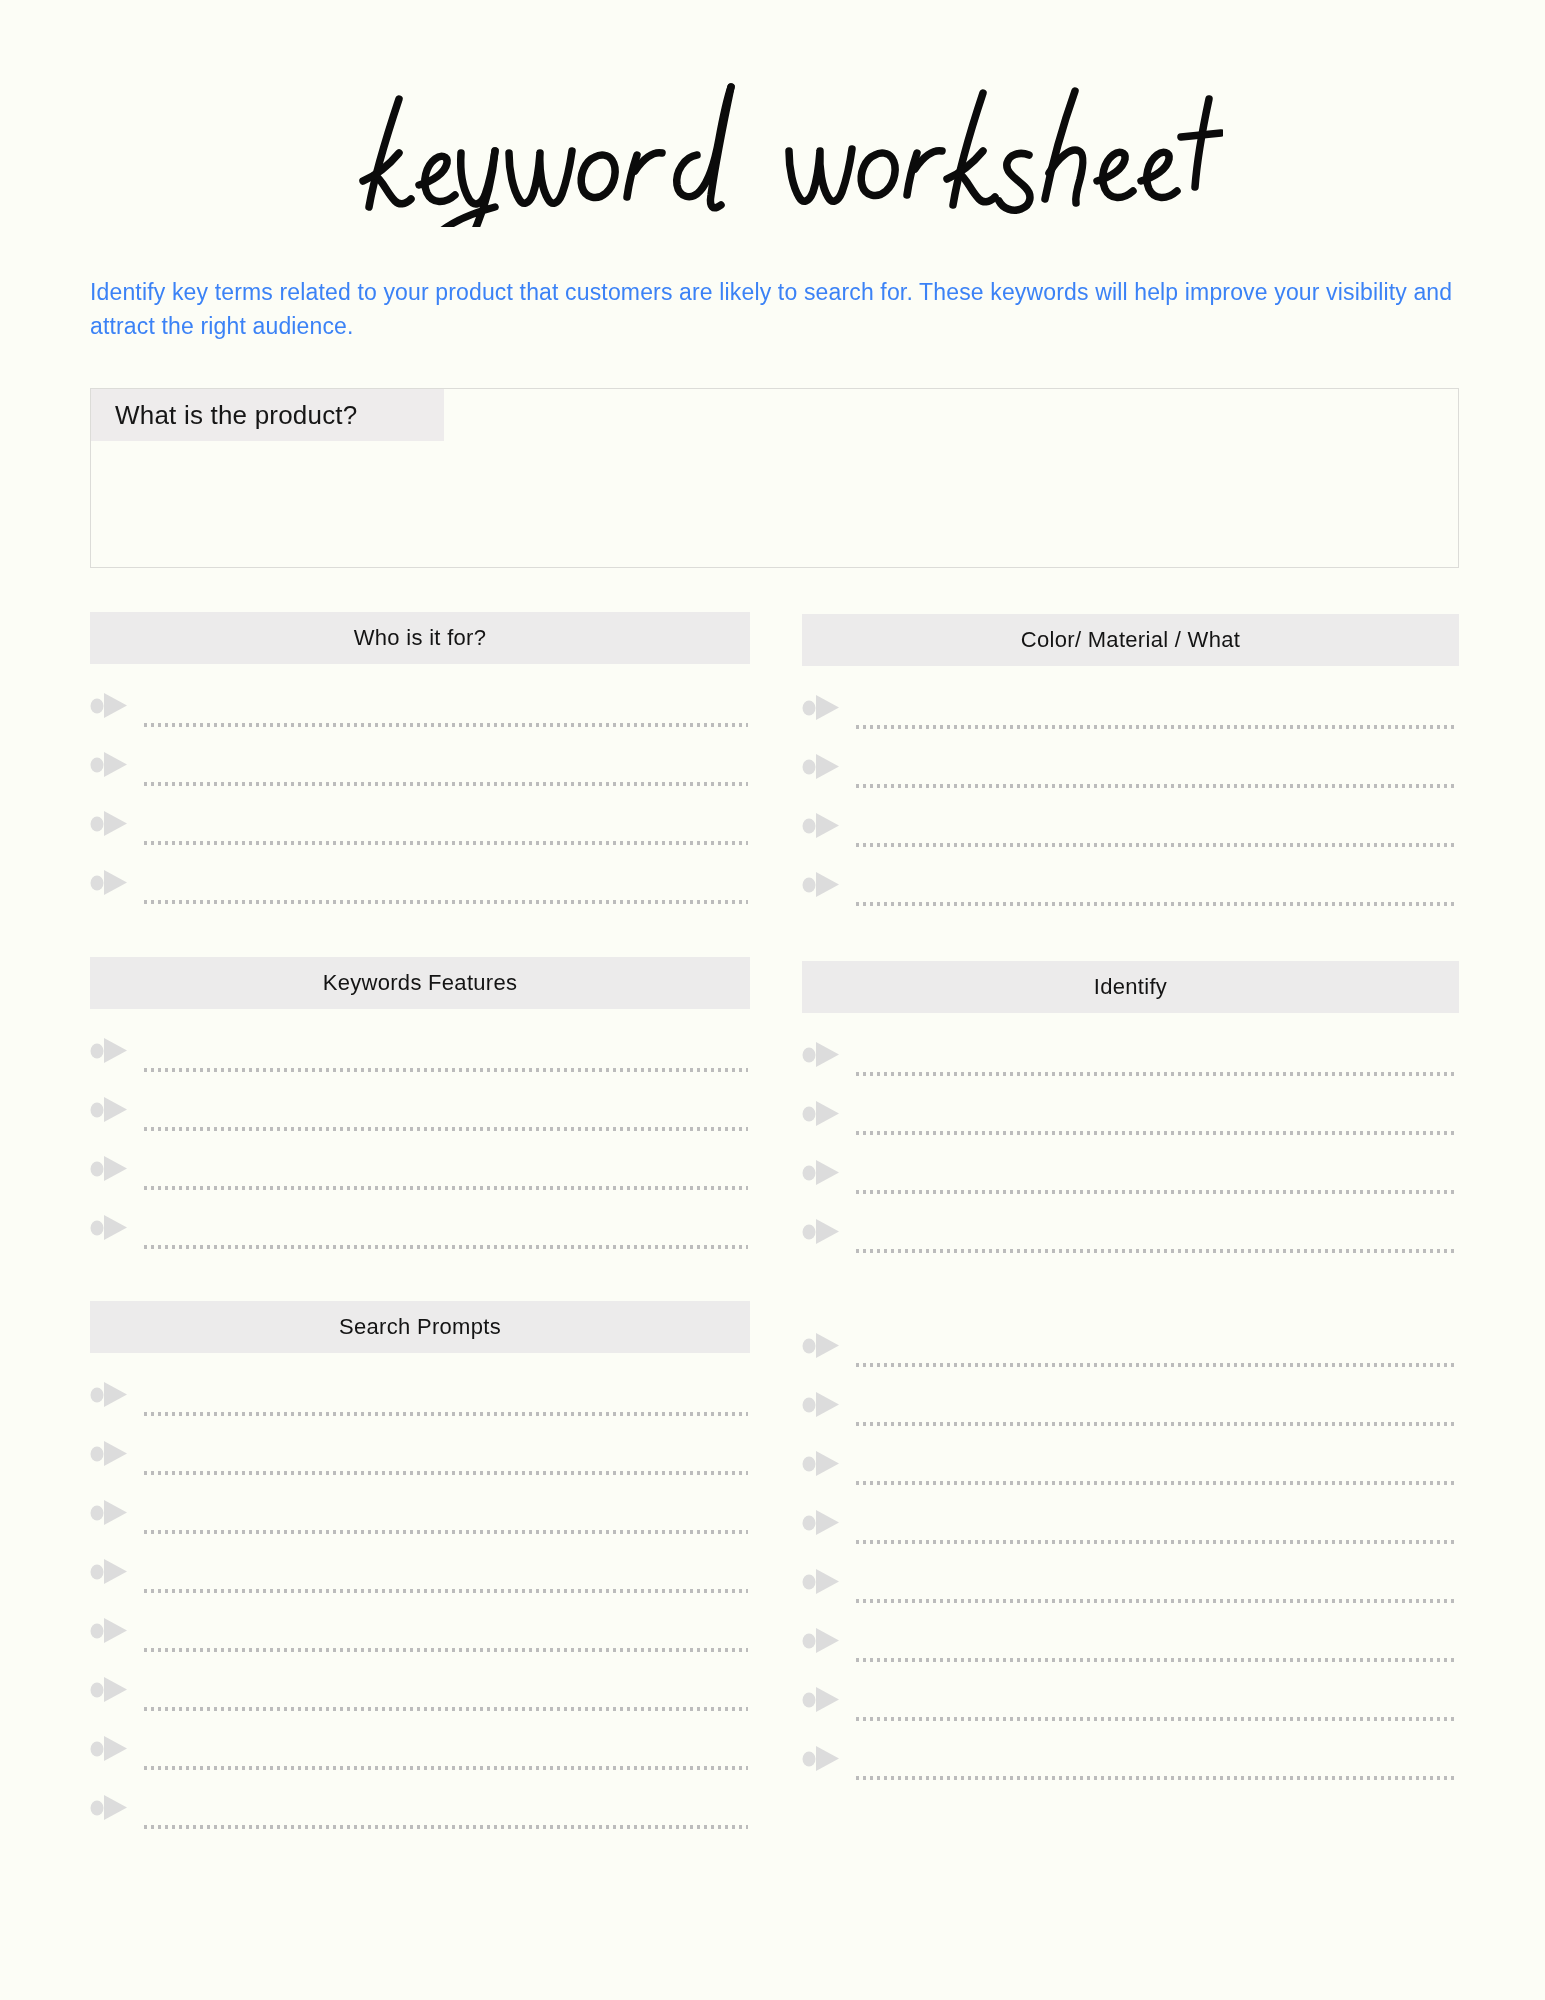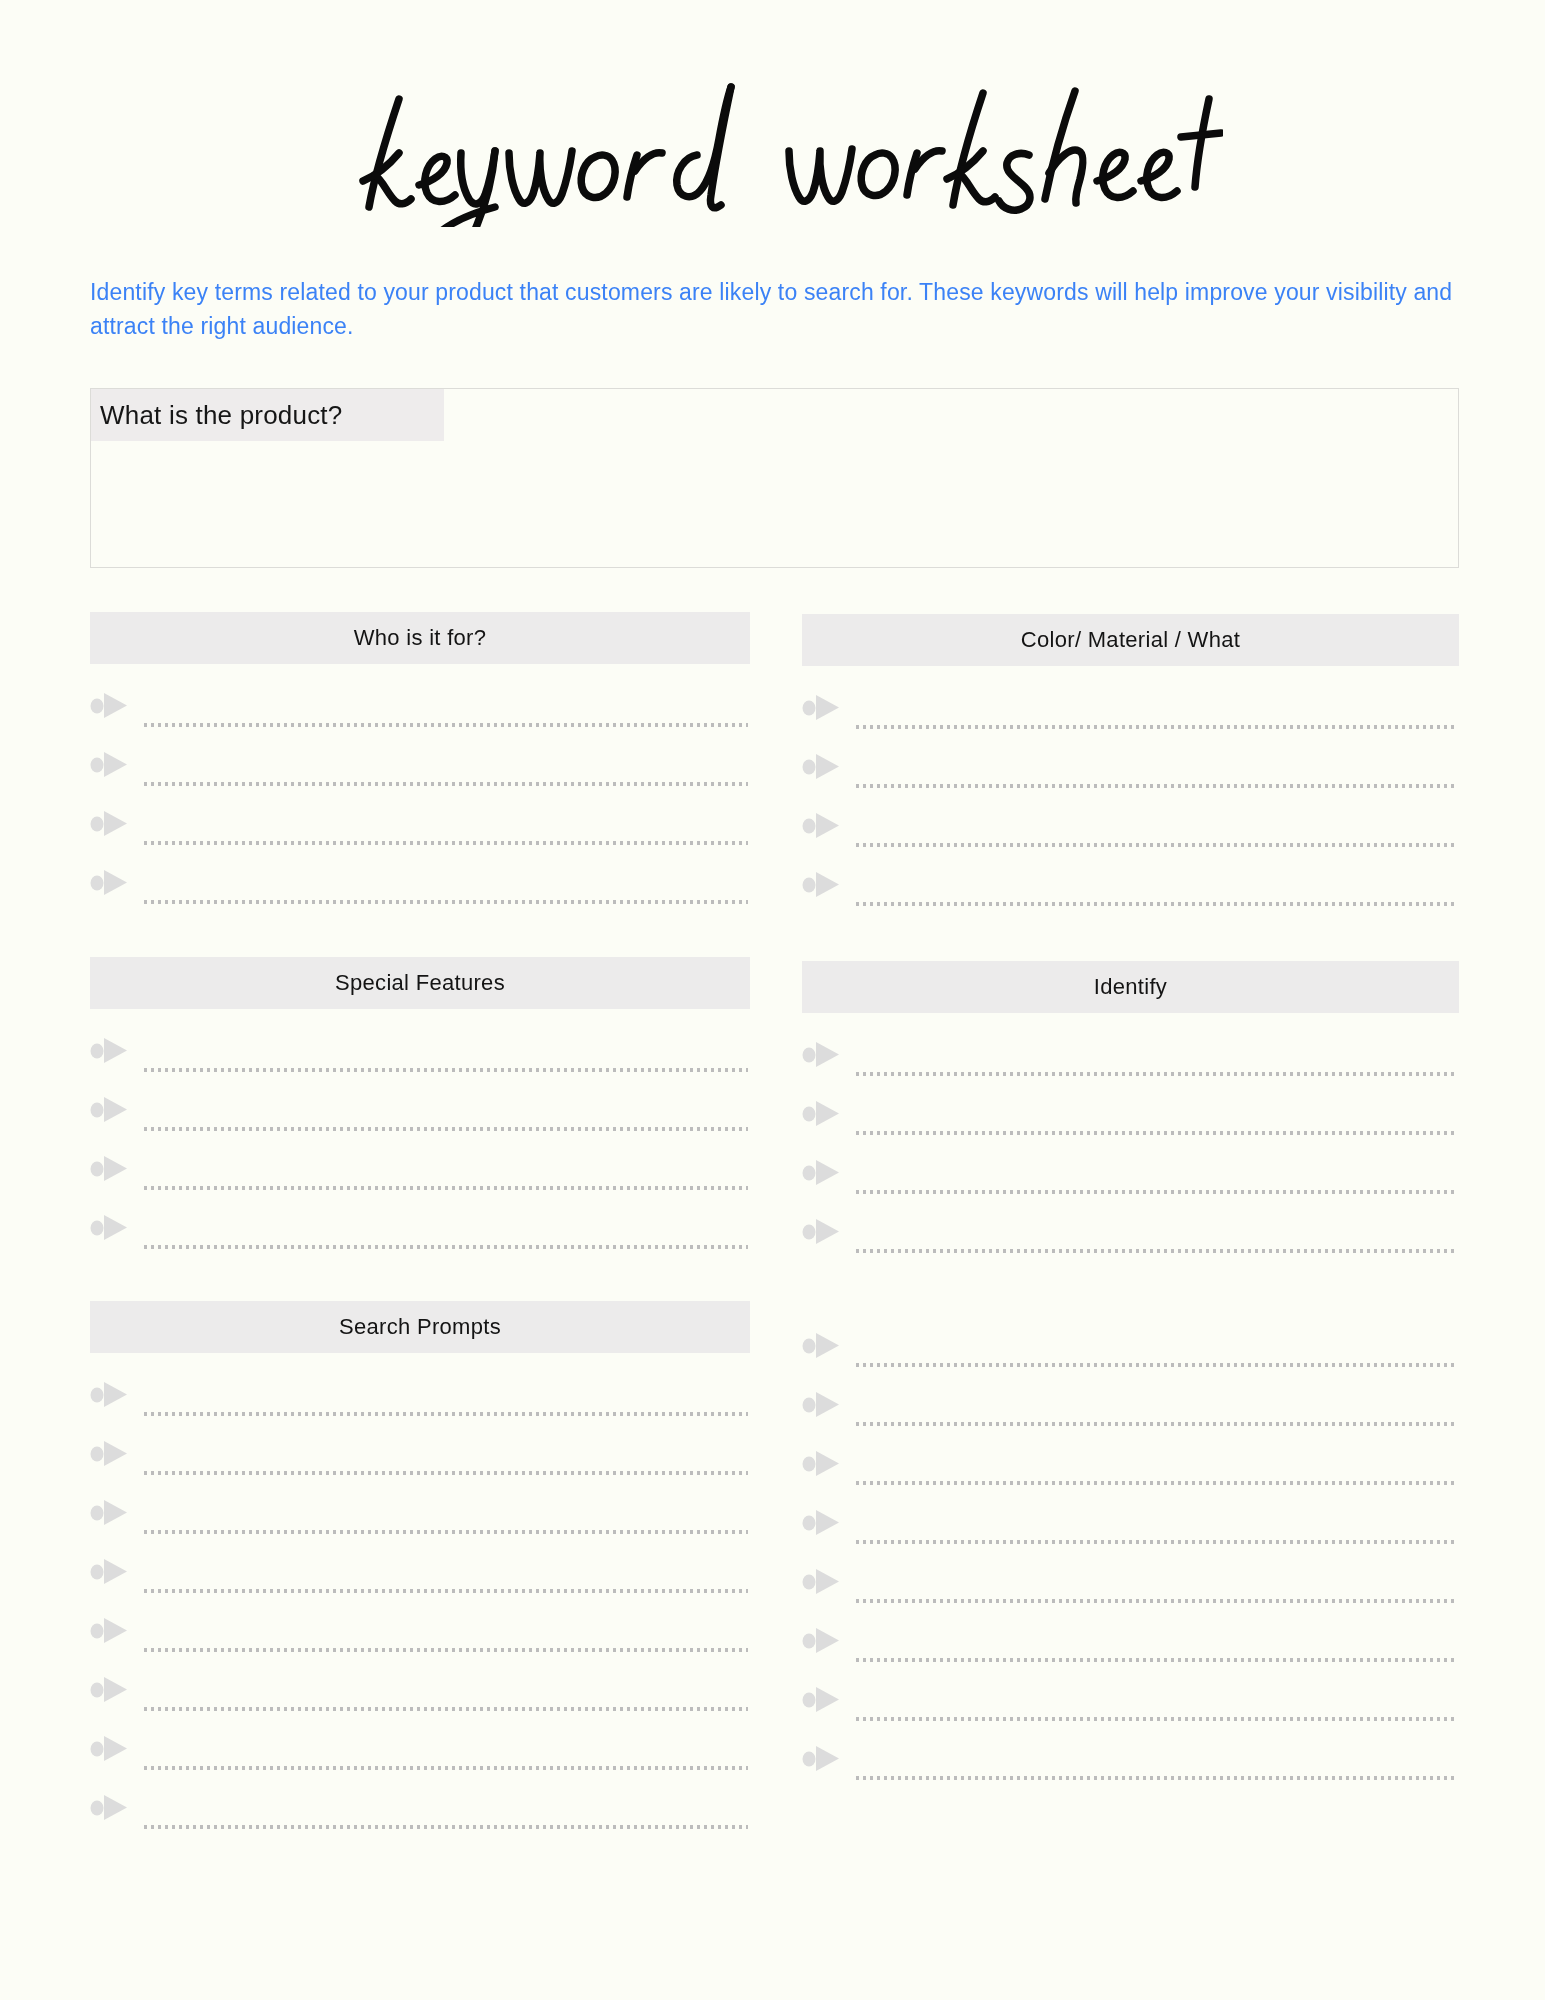--- a/index.html
+++ b/index.html
@@ -59,21 +59,21 @@
     position: absolute;
     left: 0px;
     top: 0px;
     width: 353px;
     height: 52px;
     background: #eeecec;
     display: flex;
     align-items: center;
   }
   .product-label span {
-    padding-left: 9px;
+    padding-left: 24px;
     font-size: 26px;
     color: #161616;
     letter-spacing: 0.2px;
     text-align: center;
   }
 
   
   .section {
     position: absolute;
   }
@@ -261,21 +261,21 @@
             <span class="bullet"><svg width="40" height="30" viewBox="0 0 40 30">
                 <ellipse cx="7" cy="16" rx="6.5" ry="7.5" fill="#dddddd"></ellipse>
                 <path d="M14 3 L37 15.5 L14 28 Z" fill="#dcdcdc"></path>
               </svg></span>
             <span class="dline"></span>
           </div>
         </div>
       </div>
       <div class="section col-left" style="top: 957px;">
         <div class="sec-head">
-          <span>Special Features</span>
+          <span>Keywords Features</span>
         </div>
         <div class="rows">
           <div class="row">
             <span class="bullet"><svg width="40" height="30" viewBox="0 0 40 30">
                 <ellipse cx="7" cy="16" rx="6.5" ry="7.5" fill="#dddddd"></ellipse>
                 <path d="M14 3 L37 15.5 L14 28 Z" fill="#dcdcdc"></path>
               </svg></span>
             <span class="dline"></span>
           </div>
           <div class="row">

